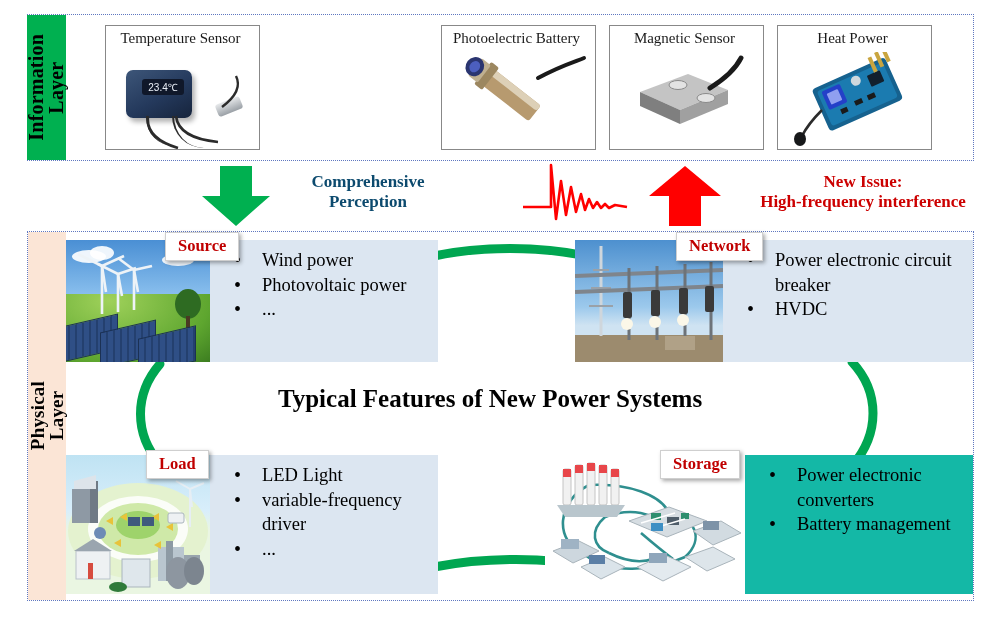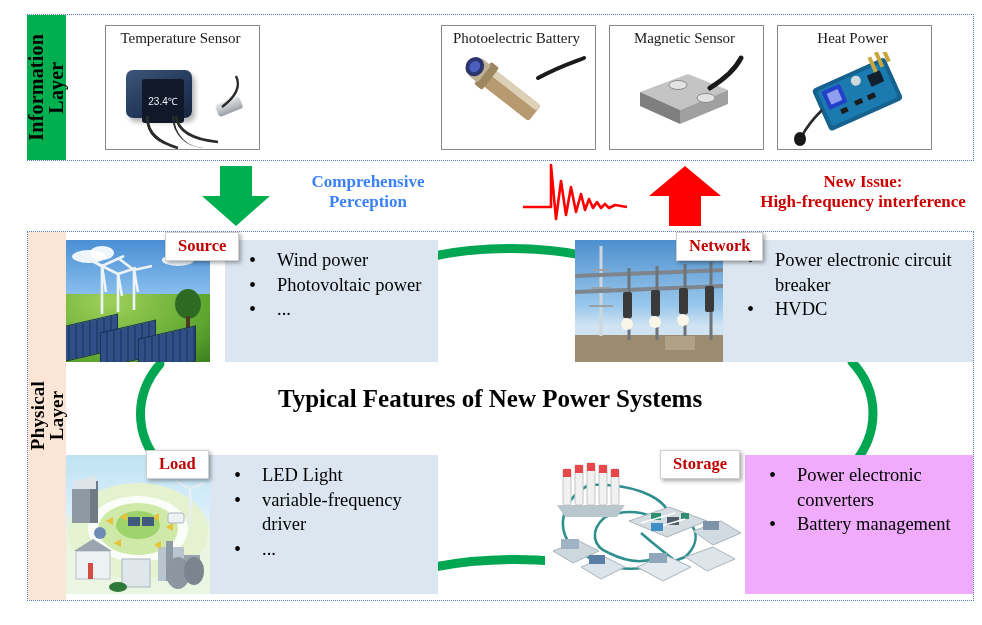--- a/index.html
+++ b/index.html
@@ -96,21 +96,21 @@
   
   .annot {
     position: absolute;
     font-weight: bold;
     font-size: 17px;
     line-height: 1.18;
     text-align: center;
     white-space: pre-line;
     font-family: "Liberation Serif", serif;
   }
-  #perception-label { color: #3b82f6; left: 268px; top: 172px; width: 200px; }
+  #perception-label { color: #0c4a6e; left: 268px; top: 172px; width: 200px; }
   #issue-label      { color: #cc0000; left: 738px; top: 172px; width: 250px; }
 
   
   .quad {
     position: absolute;
     display: flex;
     box-sizing: border-box;
   }
   .quad-img {
     position: relative;
@@ -154,28 +154,28 @@
     font-size: 16.5px;
     color: #c00000;
     text-align: center;
     padding: 3px 12px 4px 12px;
     z-index: 6;
     white-space: nowrap;
     font-family: "Liberation Serif", serif;
   }
 
   
-  #quad-source  { left: 66px;  top: 240px; width: 372px; height: 122px; gap: 15px; }
+  #quad-source  { left: 66px;  top: 240px; width: 372px; height: 122px; }
   #quad-network { left: 575px; top: 240px; width: 398px; height: 122px; }
   #quad-load    { left: 66px;  top: 455px; width: 372px; height: 139px; justify-content: space-between; }
   #quad-storage { left: 545px; top: 455px; width: 428px; height: 139px; }
 
   #quad-network .quad-img { width: 148px; }
   #quad-storage .quad-img { width: 200px; background: #ffffff; }
-  #quad-storage .quad-text { background: #f0abfc; }
+  #quad-storage .quad-text { background: #14b8a6; }
 
   
   #center-title {
     position: absolute;
     left: 180px; top: 385px; width: 620px;
     text-align: center;
     font-weight: bold;
     font-size: 25px;
     color: #000000;
     font-family: "Liberation Serif", serif;
@@ -188,21 +188,21 @@
   .tsensor-body {
     position: absolute;
     width: 66px; height: 48px;
     background: linear-gradient(150deg, #3d5679 0%, #24395c 55%, #16243c 100%);
     border-radius: 7px;
     left: 20px; top: 18px;
     box-shadow: 3px 4px 5px rgba(0,0,0,0.3);
   }
   .tsensor-screen {
     position: absolute;
-    left: 16px; top: 9px; width: 42px; height: 44px;
+    left: 16px; top: 9px; width: 42px; height: 16px;
     background: #10182a;
     border-radius: 3px;
     color: #eaeff7;
     font-size: 10px;
     font-family: "Liberation Sans", sans-serif;
     display: flex; align-items: center; justify-content: center; text-align: right;
   }
   .tsensor-probe {
     position: absolute;
     left: 110px; top: 48px; width: 26px; height: 13px;

